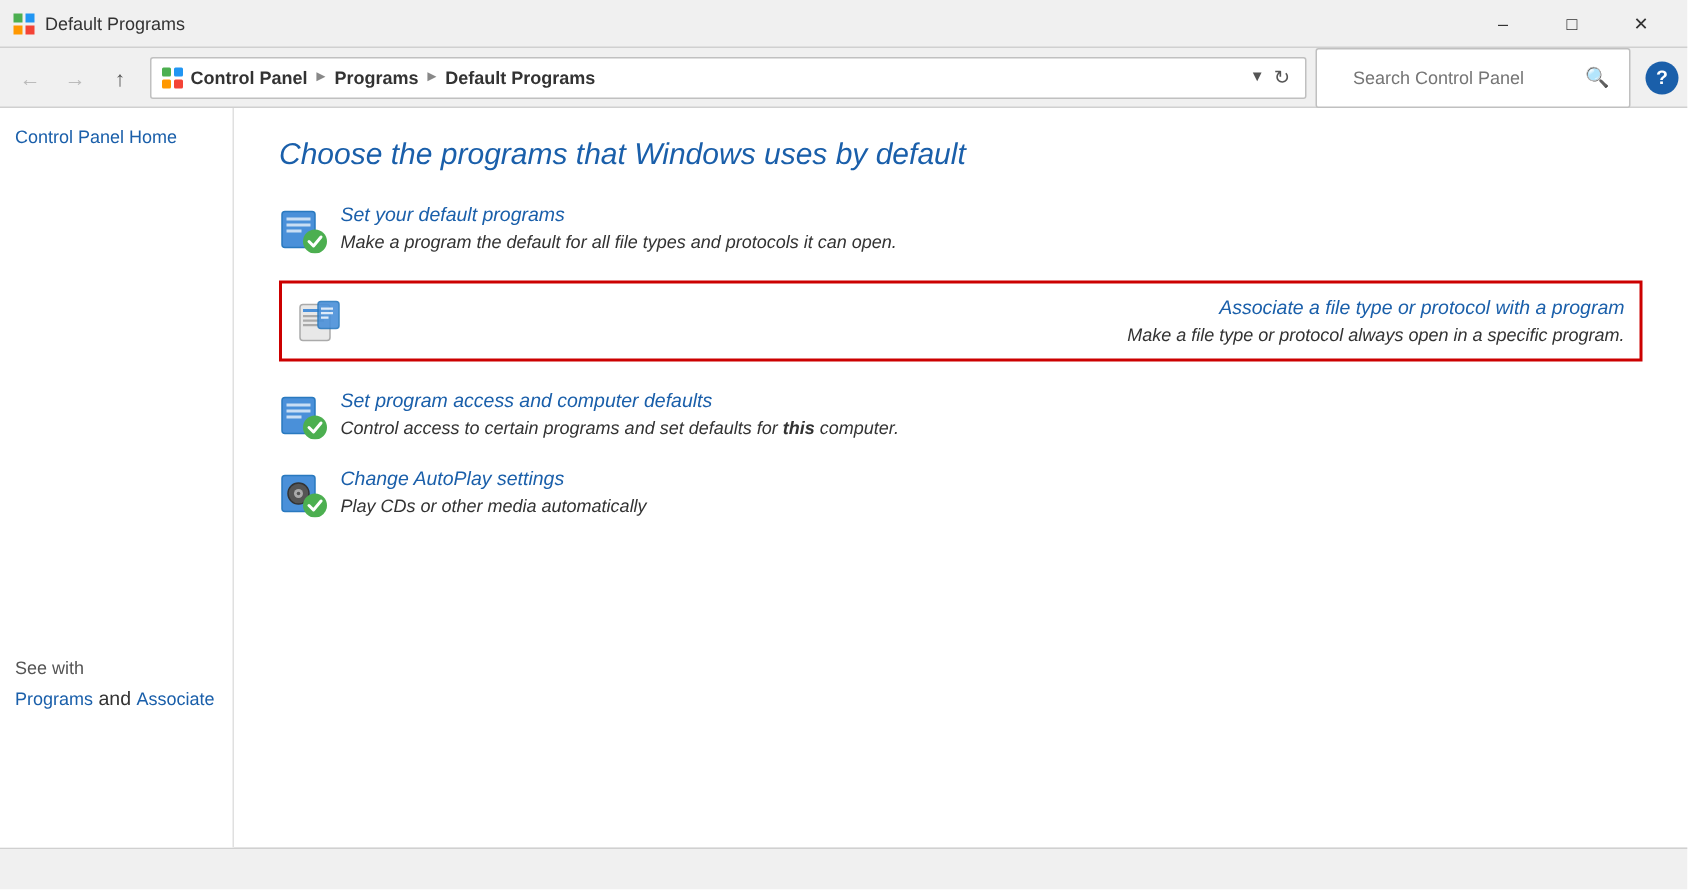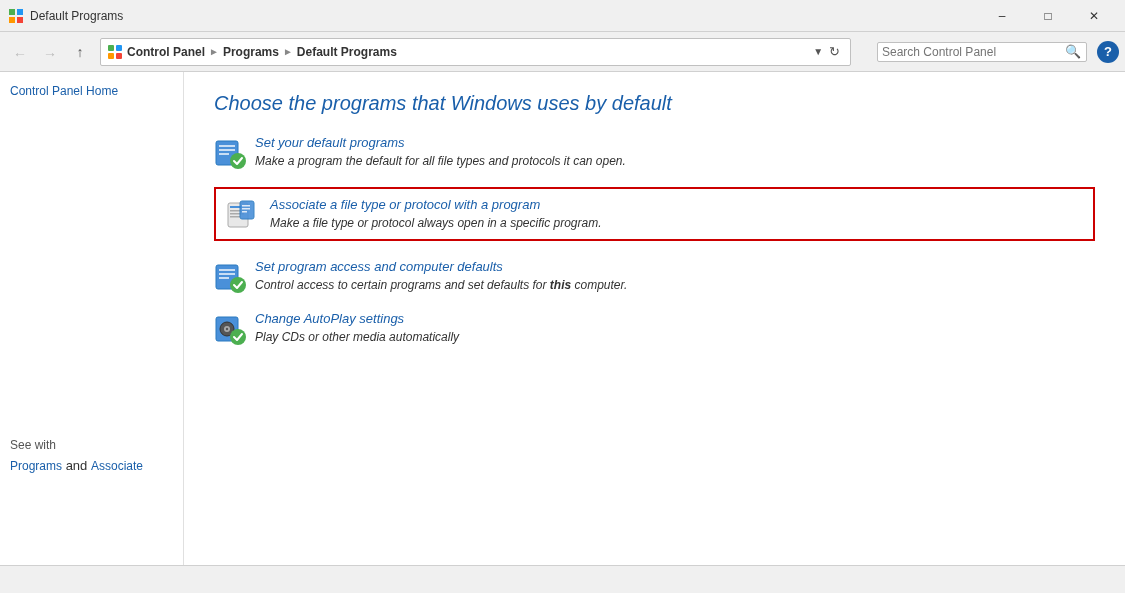--- a/index.html
+++ b/index.html
@@ -121,25 +121,24 @@
       cursor: pointer;
       font-size: 13px;
       color: #555;
       padding: 0 4px;
     }
     .search-box {
       display: flex;
       align-items: center;
       border: 1px solid #c0c0c0;
       background: #fff;
-      height: 20px;
+      height: 40px;
       width: 210px;
       border-radius: 2px;
-      padding: 0 4px;
-      margin-left: 20px;
+      padding: 0 24px;
     }
     .search-input {
       border: none;
       outline: none;
       flex: 1;
       font-size: 12px;
       color: #999;
       background: transparent;
     }
     .search-icon {
@@ -148,21 +147,21 @@
     }
 
     
     .main-container {
       display: flex;
       height: calc(593px - 72px - 28px);
     }
 
     
     .sidebar {
-      width: 184px;
+      width: 156px;
       background: #fff;
       border-right: 1px solid #e0e0e0;
       padding: 12px 10px;
     }
     .sidebar-nav-link {
       color: #1a5faa;
       font-size: 12px;
       cursor: pointer;
       text-decoration: none;
       display: block;
@@ -202,20 +201,21 @@
       margin-bottom: 18px;
       gap: 9px;
     }
     .program-item-highlighted {
       border: 2px solid #cc0000;
       padding: 8px 10px;
       margin-bottom: 18px;
       display: flex;
       align-items: flex-start;
       gap: 12px;
+      text-align: right;
     }
     .program-icon {
       width: 32px;
       height: 32px;
       flex-shrink: 0;
       margin-top: 2px;
     }
     .program-info { flex: 1; }
     .program-link {
       color: #1a5faa;

